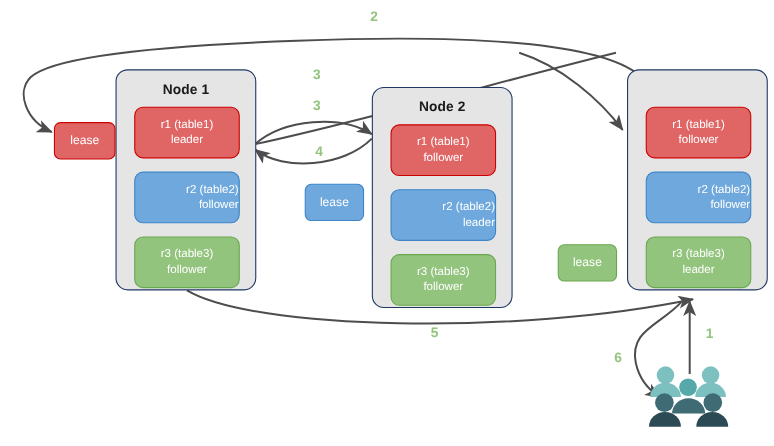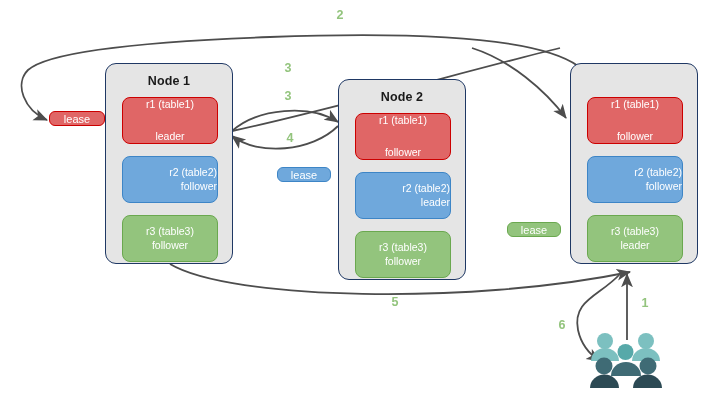--- a/index.html
+++ b/index.html
@@ -53,28 +53,28 @@
     display: flex;
     flex-direction: column;
     align-items: center;
     justify-content: center;
     color: #ffffff;
     font-size: 10.5px;
     line-height: 13.5px;
     text-align: center;
   }
   .replica .l1, .replica .l2 { display: block; }
-  .rep-red   { background: #e06666; border: 1.6px solid #cc0000; justify-content: space-between; }
+  .rep-red   { background: #e06666; border: 1.6px solid #cc0000; }
   .rep-blue  { background: #6fa8dc; border: 1.6px solid #3d85c6; align-items: flex-end; }
   .rep-green { background: #93c47d; border: 1.6px solid #6aa84f; }
 
   .lease {
     position: absolute;
     box-sizing: border-box;
-    height: 15px;
+    height: 34px;
     border-radius: 6px;
     display: flex;
     align-items: center;
     justify-content: center;
     color: #ffffff;
     font-size: 11px;
   }
   .lease-red   { background: #e06666; border: 1.6px solid #cc0000; }
   .lease-blue  { background: #6fa8dc; border: 1.6px solid #3d85c6; }
   .lease-green { background: #93c47d; border: 1.6px solid #6aa84f; }

